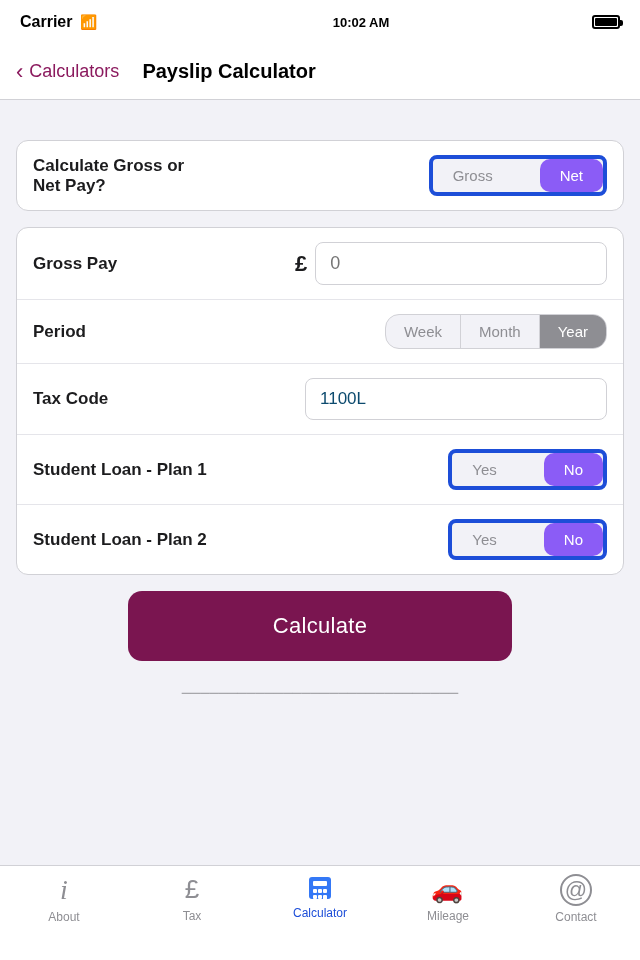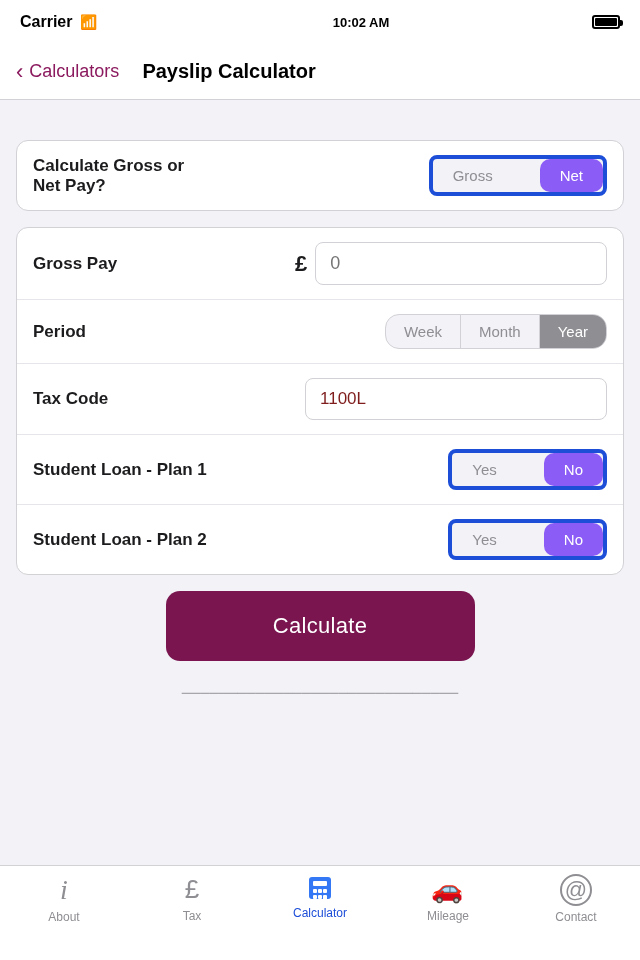--- a/index.html
+++ b/index.html
@@ -182,40 +182,40 @@
       outline: none;
     }
 
     
     .taxcode-input {
       flex: 1;
       border: 1px solid #d1d1d6;
       border-radius: 8px;
       padding: 10px 14px;
       font-size: 17px;
-      color: #7f1d1d;
+      color: #0c4a6e;
       background: #fff;
       outline: none;
     }
 
     
     .calc-btn-wrap {
       display: flex;
       justify-content: center;
       margin: 8px 16px 16px 16px;
     }
     .calc-btn {
       background: #7a1550;
       color: #fff;
       font-size: 22px;
       font-weight: 500;
       border: none;
       border-radius: 14px;
       padding: 22px 10px;
-      width: 309px;
+      width: 384px;
       cursor: pointer;
       letter-spacing: 0.3px;
     }
 
     
     .hint-area {
       height: 30px;
       display: flex;
       align-items: center;
       justify-content: center;

